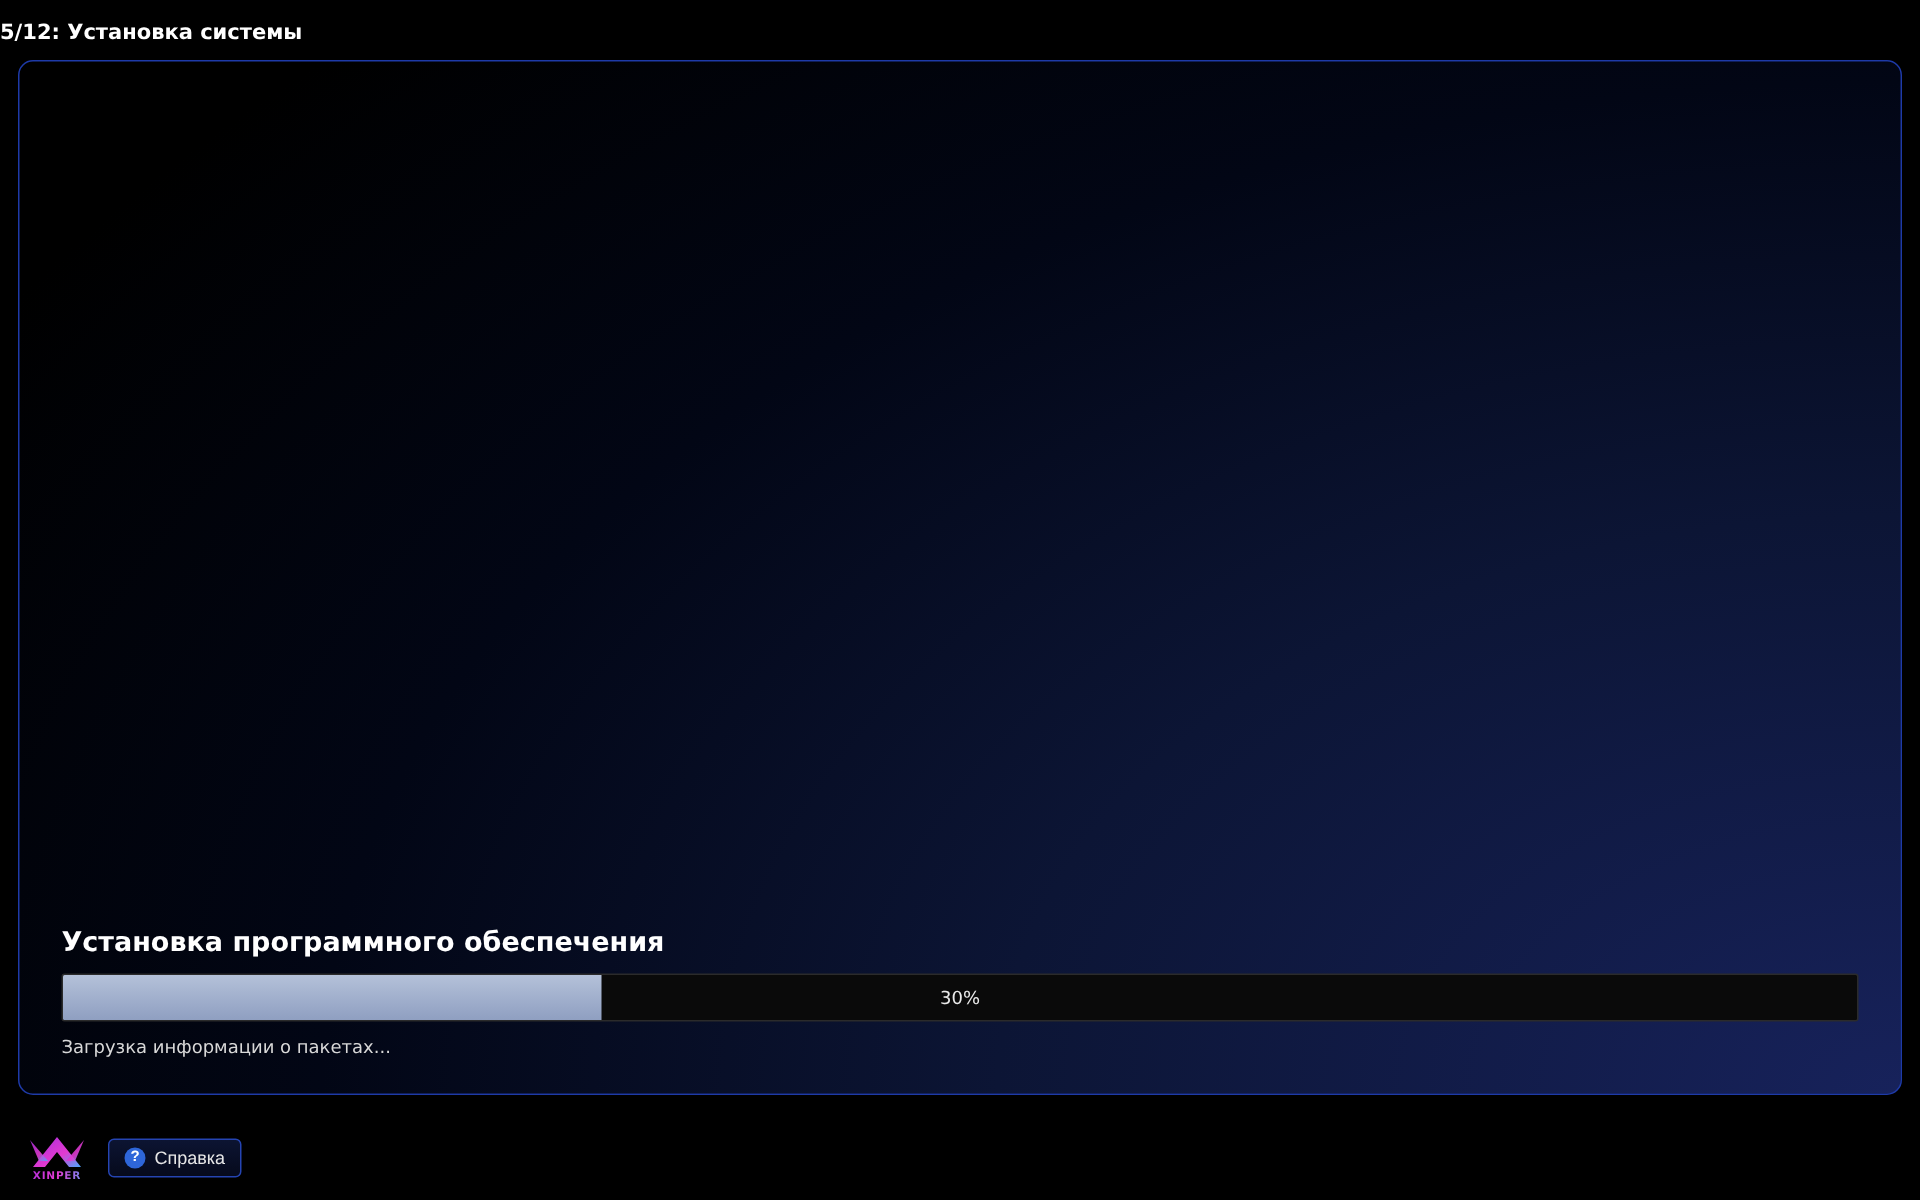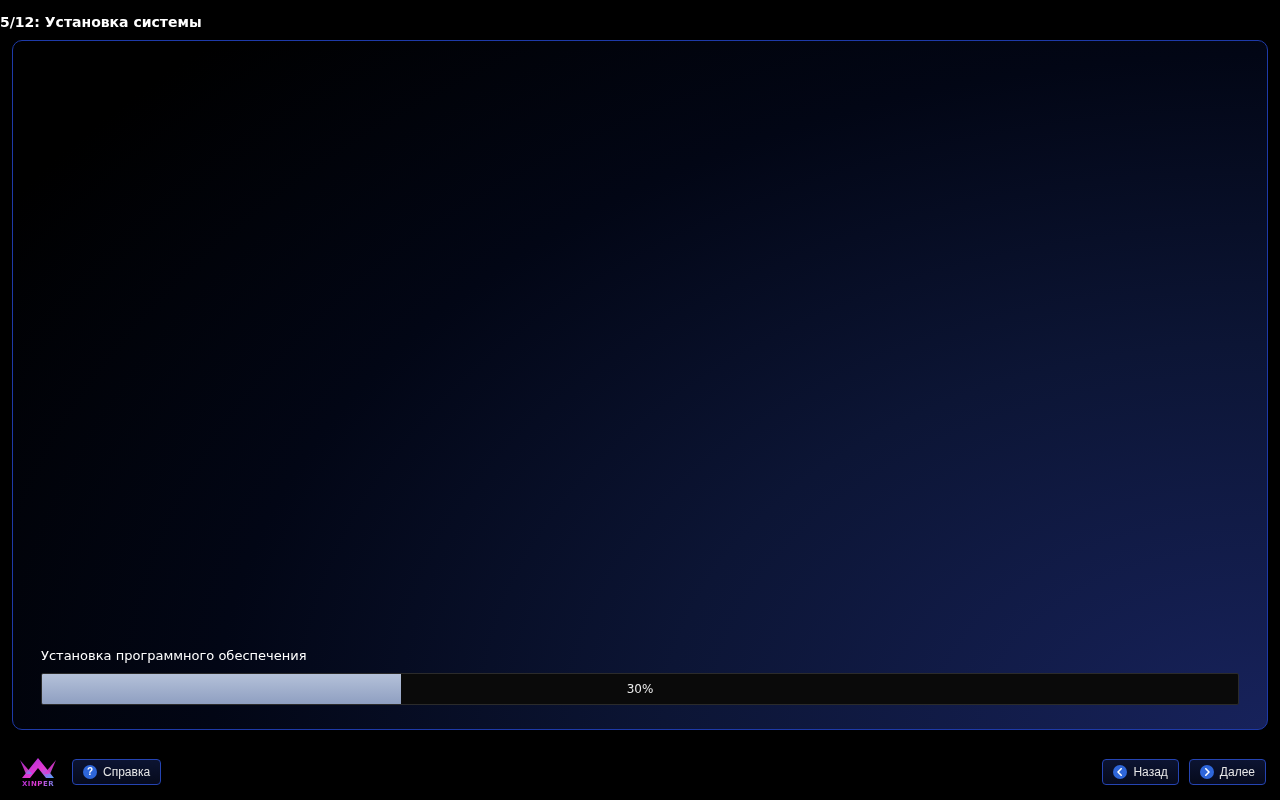--- a/index.html
+++ b/index.html
@@ -27,22 +27,22 @@
       border-radius: 10px;
       background: radial-gradient(120% 140% at 100% 100%, #17225b 0%, #0c1535 40%, #020615 70%, #000 100%);
     }
     .progress-block {
       position: absolute;
       left: 28px;
       right: 28px;
       bottom: 24px;
     }
     .progress-title {
-      font-size: 13px;
-      font-weight: 400;
+      font-size: 18px;
+      font-weight: 700;
       color: #fff;
       margin-bottom: 10px;
     }
     .progress-bar {
       position: relative;
       width: 100%;
       height: 32px;
       background: #0a0a0a;
       border: 1px solid #2b2b2b;
       border-radius: 2px;
@@ -135,20 +135,21 @@
 
 <div class="page-title">5/12: Установка системы</div>
 
 <div class="panel">
   <div class="progress-block">
     <div class="progress-title">Установка программного обеспечения</div>
     <div class="progress-bar">
       <div class="progress-fill" style="width:30%"></div>
       <div class="progress-label">30%</div>
     </div>
+    <div class="status-text">Загрузка информации о пакетах...</div>
   </div>
 </div>
 
 <div class="footer">
   <div class="footer-left">
     <div class="logo">
       <svg viewBox="0 0 48 26" width="48" height="26">
         <defs>
           <linearGradient id="lg" x1="0" y1="0" x2="1" y2="1">
             <stop offset="0%" stop-color="#a72de0"></stop>
@@ -160,31 +161,13 @@
         <path d="M6 4 L18 18 L12 18 Z" fill="url(#lg)" opacity="0.9"></path>
         <path d="M42 4 L30 18 L36 18 Z" fill="url(#lg)" opacity="0.9"></path>
       </svg>
       <div class="logo-text">XINPER</div>
     </div>
     <button class="btn">
       <span class="icon-circle icon-help">?</span>
       <span>Справка</span>
     </button>
   </div>
-  <div class="footer-right">
-    <button class="btn">
-      <span class="icon-circle icon-arrow">
-        <svg viewBox="0 0 10 10">
-            <path d="M6.5 1 L2.5 5 L6.5 9" fill="none" stroke="#fff" stroke-width="2" stroke-linecap="round" stroke-linejoin="round"></path>
-          </svg>
-      </span>
-      <span>Назад</span>
-    </button>
-    <button class="btn">
-      <span class="icon-circle icon-arrow">
-        <svg viewBox="0 0 10 10">
-            <path d="M3.5 1 L7.5 5 L3.5 9" fill="none" stroke="#fff" stroke-width="2" stroke-linecap="round" stroke-linejoin="round"></path>
-          </svg>
-      </span>
-      <span>Далее</span>
-    </button>
-  </div>
 </div>
 
 </body></html>

